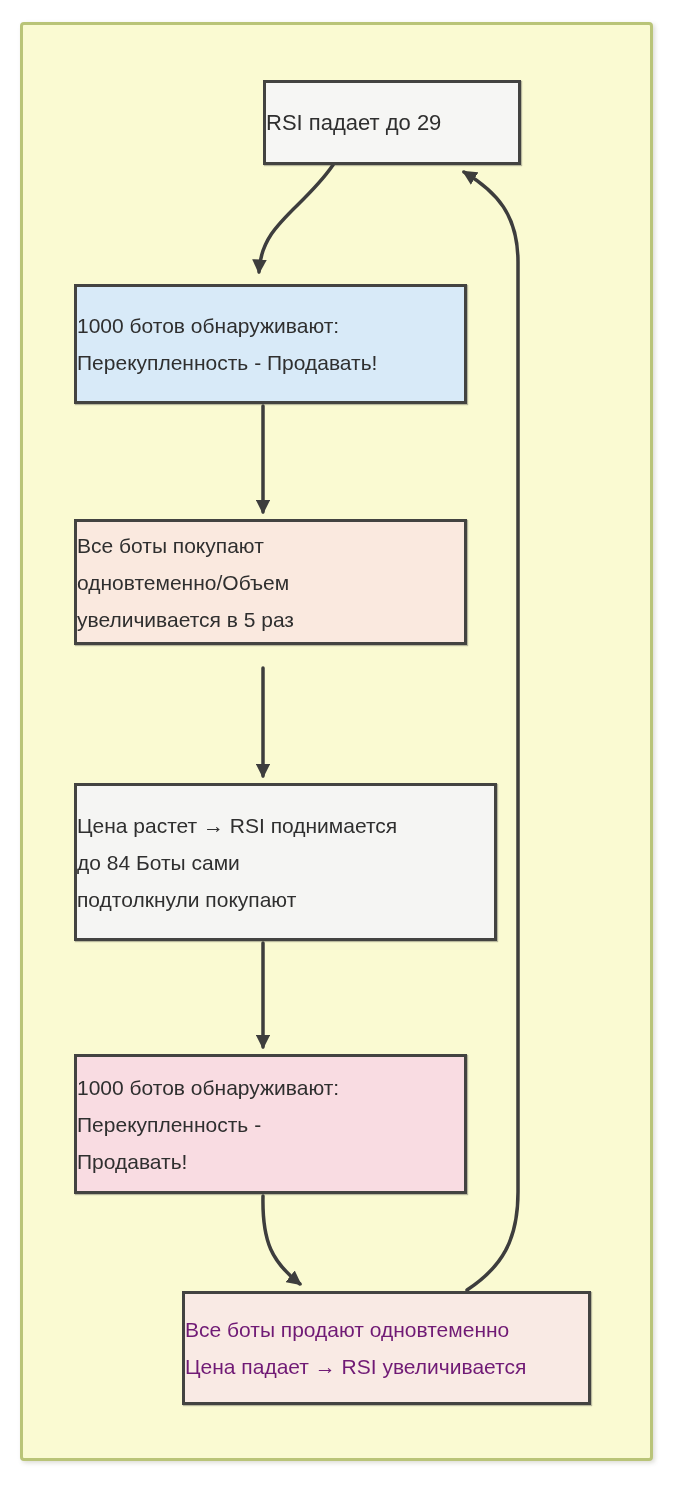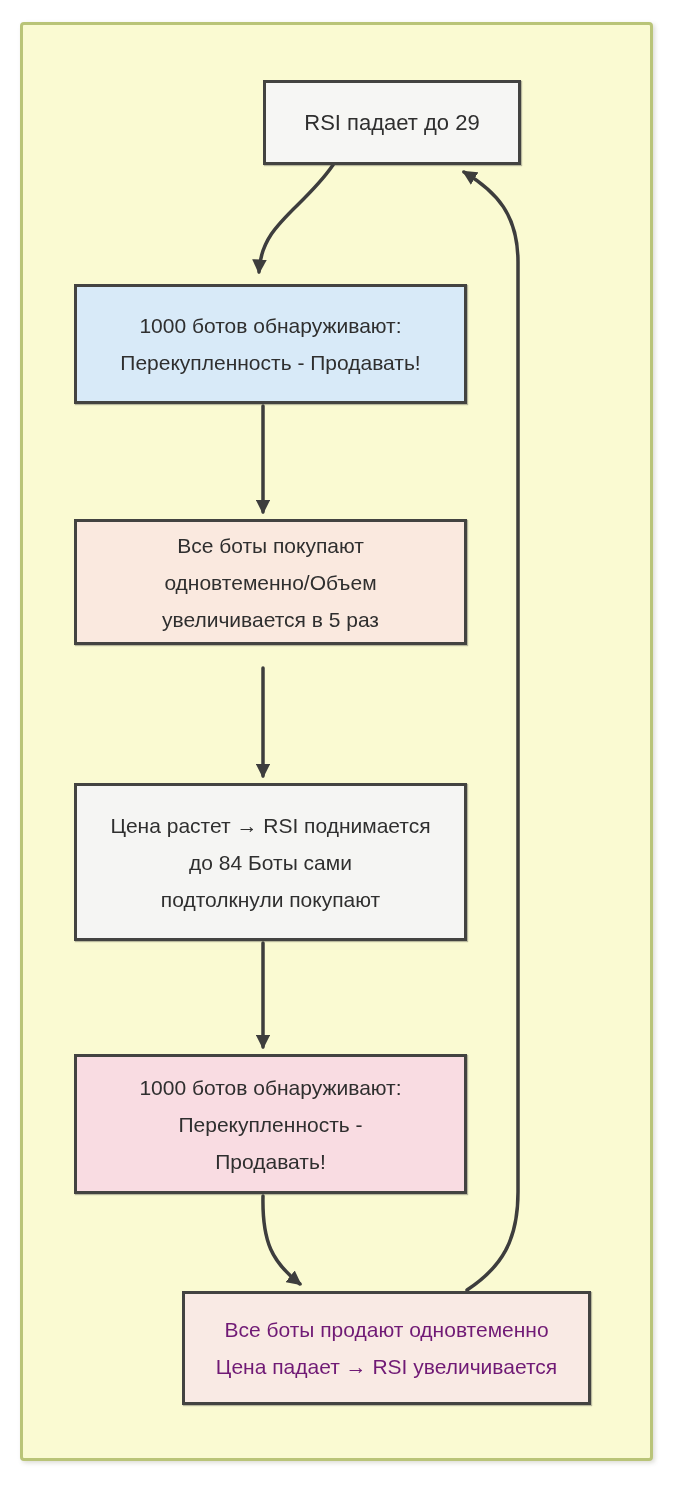--- a/index.html
+++ b/index.html
@@ -22,32 +22,32 @@
   #arrows{
     position:absolute;left:0;top:0;width:688px;height:1488px;
     pointer-events:none;
   }
   .node{
     position:absolute;
     box-sizing:border-box;
     border:3px solid #434341;
     display:flex;
     flex-direction:column;
-    align-items:center;
+    align-items:flex-start;
     justify-content:center;
     text-align:center;
     color:#2f2f2f;
     font-size:21px;
     box-shadow:1px 1px 1px rgba(60,60,60,0.35);
   }
   .line{line-height:37px;white-space:nowrap;}
   #n1{left:263px;top:80px;width:258px;height:85px;font-size:22px;}
   #n2{left:74px;top:284px;width:393px;height:120px;}
   #n3{left:74px;top:519px;width:393px;height:126px;}
-  #n4{left:74px;top:783px;width:393px;height:158px;}
+  #n4{left:74px;top:783px;width:423px;height:158px;}
   #n5{left:74px;top:1054px;width:393px;height:140px;}
   #n6{left:182px;top:1291px;width:409px;height:114px;}
 </style>
 </head>
 <body>
 
 <div id="panel" style="background: rgb(250, 250, 210); border-color: rgb(185, 196, 120);"></div>
 
 <svg id="arrows" viewBox="0 0 688 1488" xmlns="http://www.w3.org/2000/svg">
   <defs>

